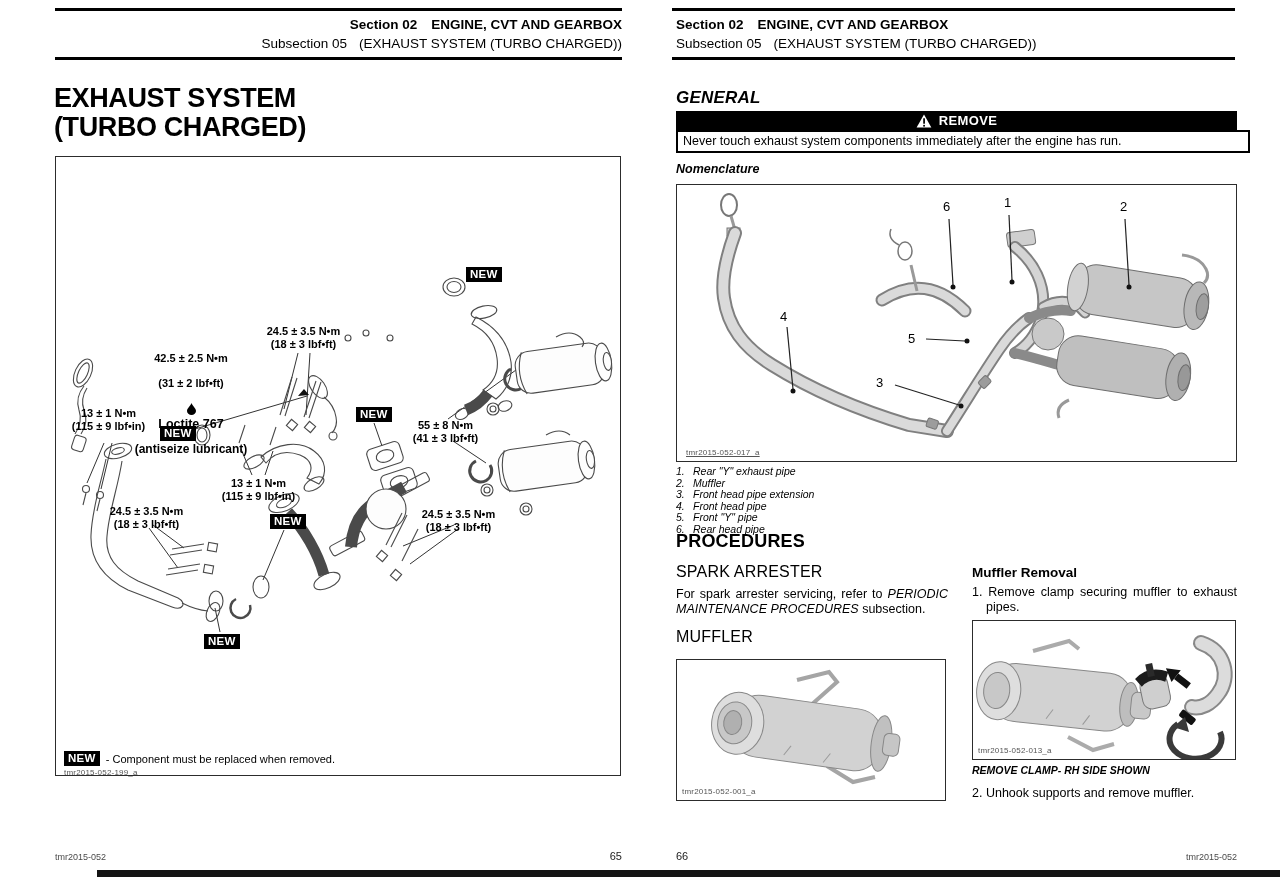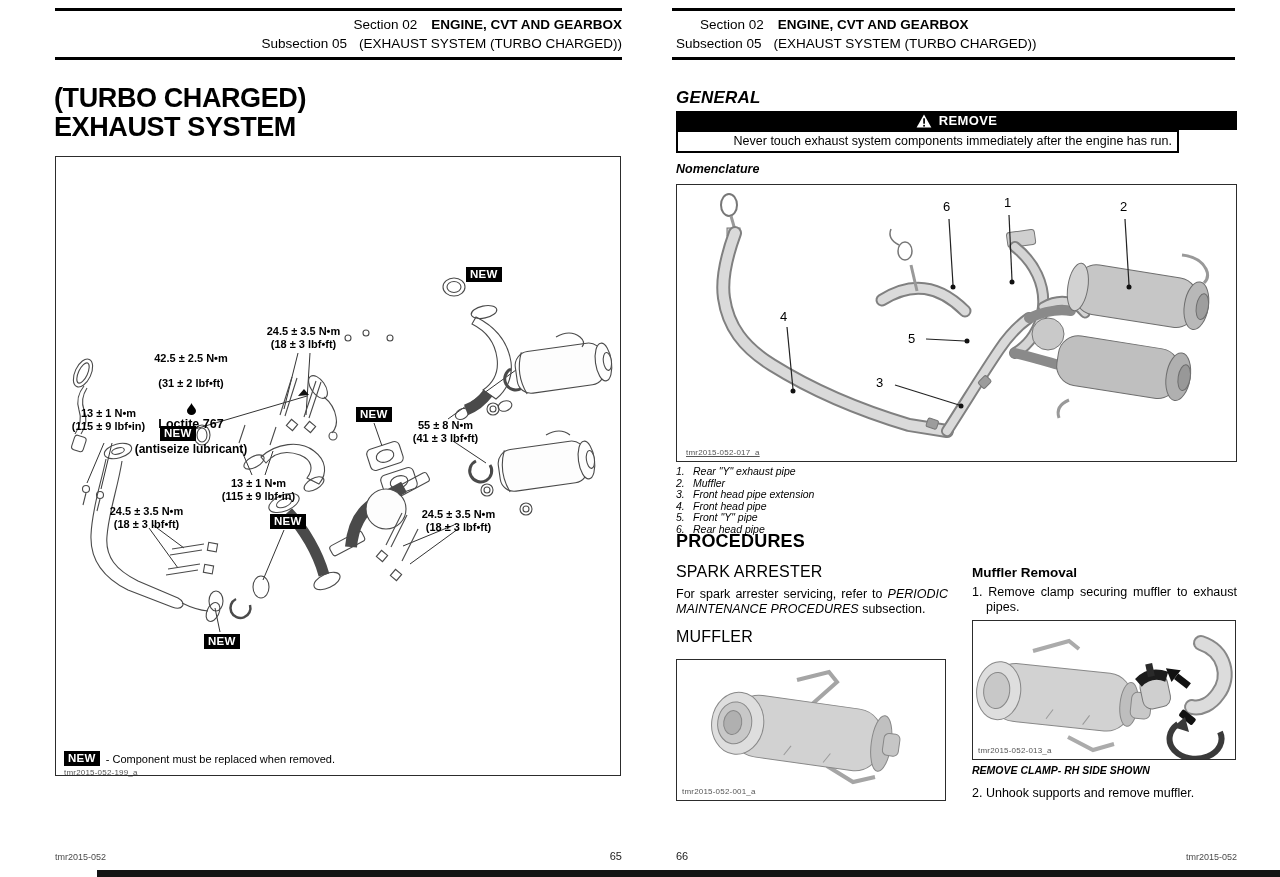--- a/index.html
+++ b/index.html
@@ -3,21 +3,21 @@
 <meta charset="utf-8">
 <style>
   * { margin:0; padding:0; box-sizing:border-box; }
   html,body { background:#ffffff; }
   body { font-family:"Liberation Sans", sans-serif; color:#000; }
   #canvas { position:relative; width:1280px; height:877px; background:#fff; overflow:hidden; }
 
   .rule { position:absolute; background:#000; height:3px; }
   .hdr { position:absolute; font-size:13.5px; line-height:19px; }
   .hdr .l1 { font-weight:bold; }
-  .hdr .lbl { font-weight:normal; margin-right:14px;margin-left:24px; }
+  .hdr .lbl { font-weight:bold; margin-right:14px; }
   .hdr .lbl2 { margin-right:12px; }
 
   .page-title { position:absolute; left:54px; top:84px; font-size:27px; font-weight:bold; line-height:29px; letter-spacing:-0.4px; }
 
   .figbox { position:absolute; border:1px solid #2c2c2c; background:#fff; }
   .figcode { position:absolute; font-size:8px; color:#555; letter-spacing:0.2px; }
 
   .callout { position:absolute; font-size:11px; font-weight:bold; line-height:12.5px; text-align:center; white-space:pre-line; }
   .loctite-line { font-size:12.5px; display:flex; align-items:center; justify-content:center; gap:3px; margin-top:1px;flex-direction:column; }
   .loctite-sub { font-size:12px; }
@@ -64,22 +64,22 @@
       <span class="lbl">Section 02</span><span>ENGINE, CVT AND GEARBOX</span>
     </div>
     <div>
       <span class="lbl2">Subsection 05</span><span>(EXHAUST SYSTEM (TURBO CHARGED))</span>
     </div>
   </div>
 
   <div class="rule" style="left:55px; top:57px; width:567px;"></div>
 
   <div class="page-title">
+    <div>EXHAUST SYSTEM</div>
     <div>(TURBO CHARGED)</div>
-    <div>EXHAUST SYSTEM</div>
   </div>
 
   <div class="figbox" style="left:55px; top:156px; width:566px; height:620px;">
 
     <svg class="art" width="564" height="618" viewBox="0 0 564 618">
 
       <g stroke="#333" stroke-width="1" fill="none">
         <path d="M242 196 L228 252"></path>
           <path d="M254 196 L250 258"></path>
         <path d="M48 286 L31 326"></path>
@@ -261,21 +261,21 @@
   <div class="h-general" style="left:676px; top:88px;">GENERAL</div>
 
   <div class="warn-bar" style="left:676px; top:111px; width:561px; height:19px;">
     <svg width="16" height="14" viewBox="0 0 20 18">
       <path d="M10 0.5 L19.5 17.5 H0.5 Z" fill="#fff"></path>
       <rect x="9" y="5.5" width="2.2" height="7" fill="#000"></rect>
       <rect x="9" y="14" width="2.2" height="2.2" fill="#000"></rect>
     </svg>
     <span>REMOVE</span>
   </div>
-  <div class="warn-body" style="left:676px; top:130px; width:503px;text-align:right;">Never touch exhaust system components immediately after the engine has run.</div>
+  <div class="warn-body" style="left:676px; top:130px; width:574px;">Never touch exhaust system components immediately after the engine has run.</div>
 
   <div class="nomen" style="left:676px; top:162px;">Nomenclature</div>
 
   <div class="figbox" style="left:676px; top:184px; width:561px; height:278px;">
     <svg class="art" width="559" height="276" viewBox="0 0 559 276">
 
       <ellipse cx="52" cy="20" rx="8" ry="11" fill="none" stroke="#777" stroke-width="2"></ellipse>
       <line x1="54" y1="31" x2="58" y2="45" stroke="#999" stroke-width="3"></line>
       <rect x="50" y="43" width="13" height="8" fill="#cfcfcf" stroke="#777"></rect>
 

